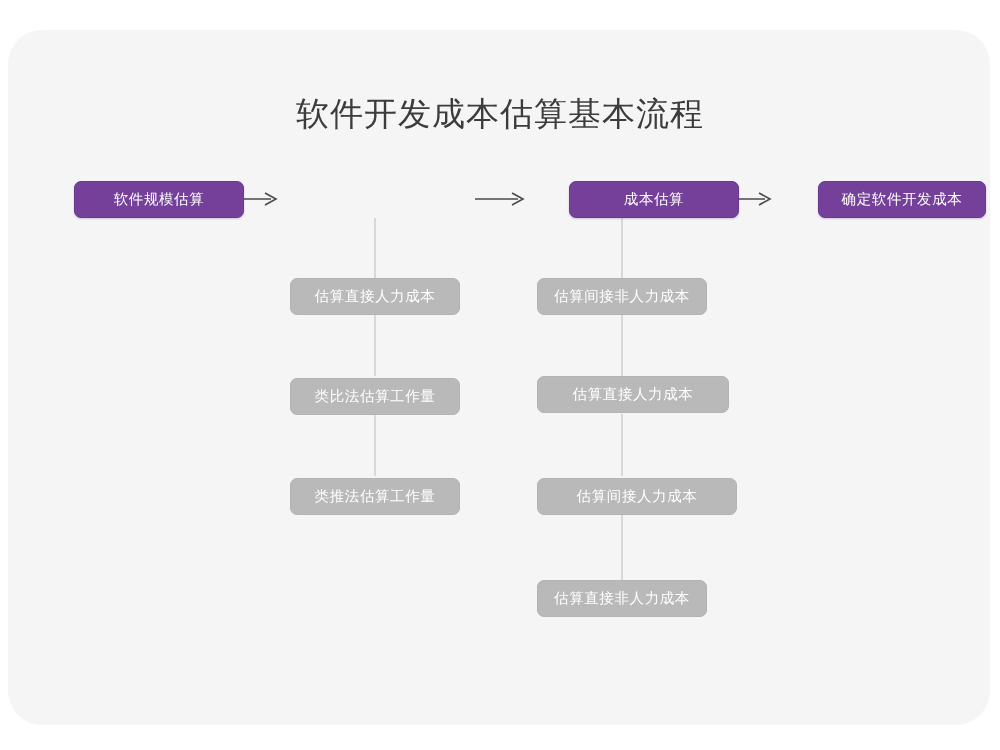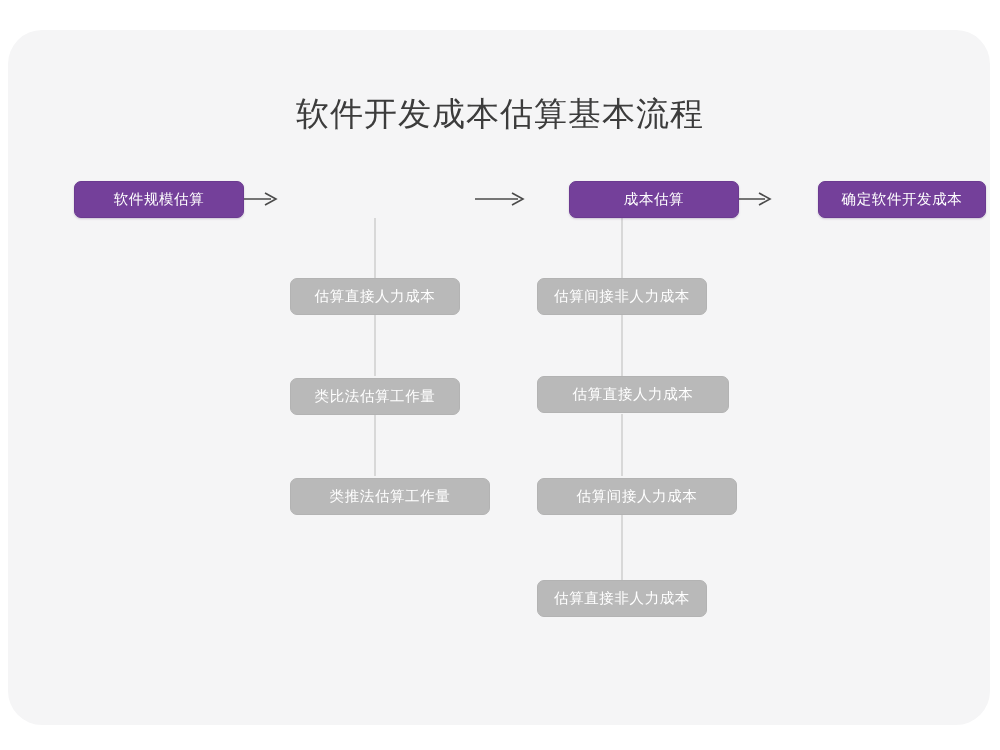--- a/index.html
+++ b/index.html
@@ -114,21 +114,21 @@
 
 
   <div class="node primary" style="left:537px; top:181px; width:170px;">成本估算</div>
 
   <div class="node primary" style="left:786px; top:181px; width:168px;">确定软件开发成本</div>
 
   <div class="node secondary" style="left:290px; top:278px; width:170px;">估算直接人力成本</div>
 
   <div class="node secondary" style="left:290px; top:378px; width:170px;">类比法估算工作量</div>
 
-  <div class="node secondary" style="left:290px; top:478px; width:200px;">类推法估算工作量</div>
+  <div class="node secondary" style="left:290px; top:478px; width:170px;">类推法估算工作量</div>
 
   <div class="node secondary" style="left:537px; top:278px; width:170px;">估算间接非人力成本</div>
 
   <div class="node secondary" style="left:537px; top:376px; width:192px;font-family:Liberation Serif, serif;">估算直接人力成本</div>
 
   <div class="node secondary" style="left:537px; top:478px; width:200px;">估算间接人力成本</div>
 
   <div class="node secondary" style="left:537px; top:580px; width:170px;">估算直接非人力成本</div>
 
 </div>

